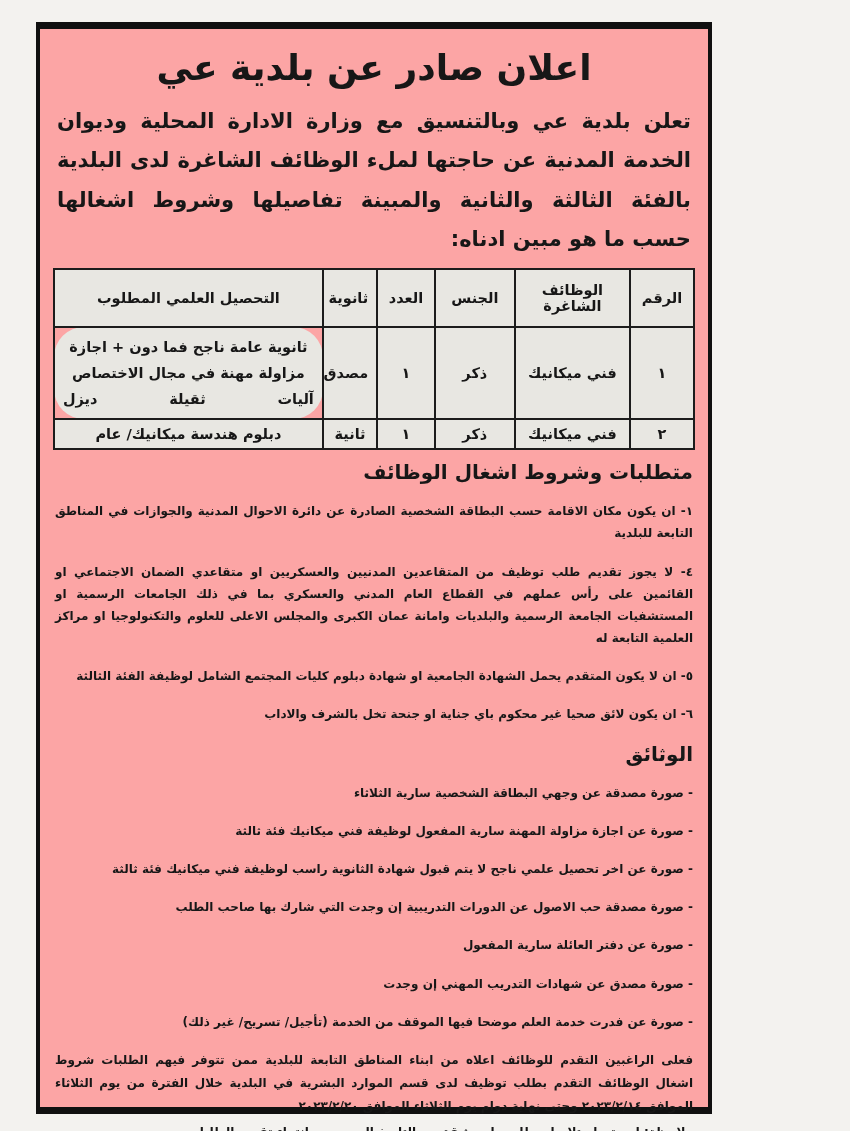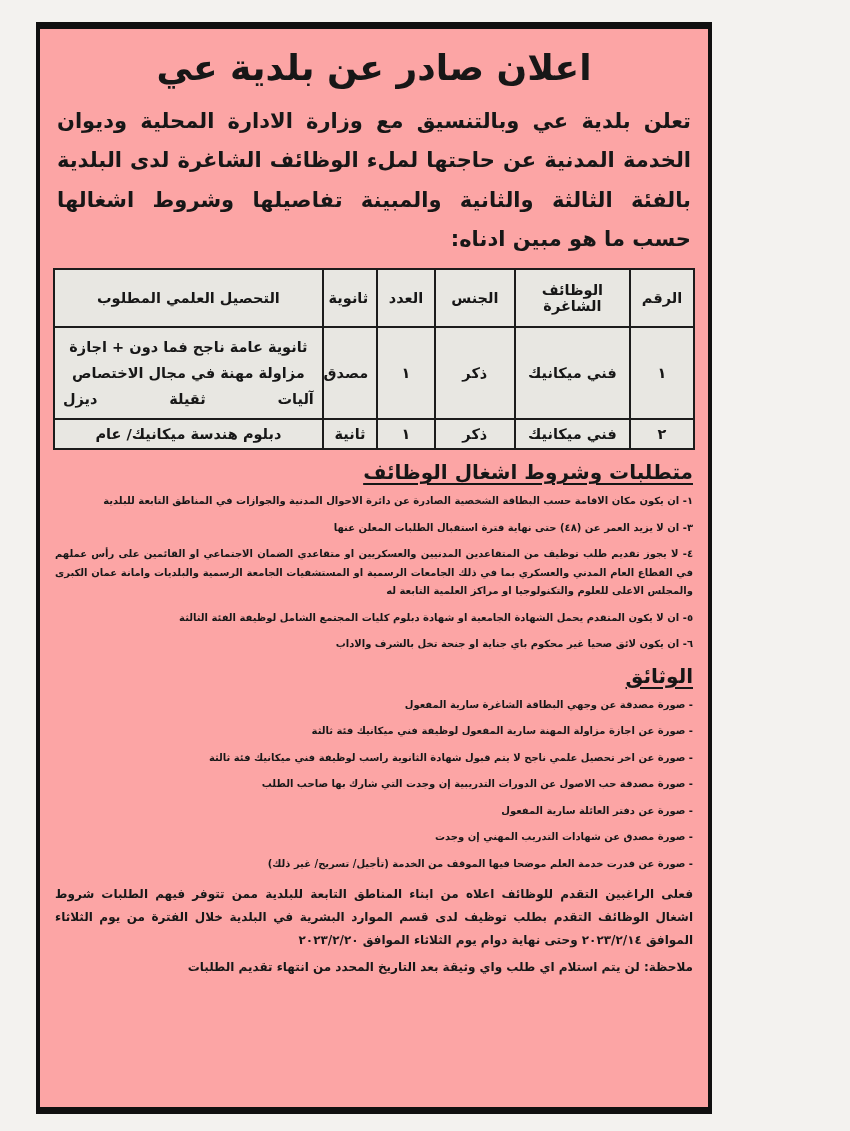--- a/index.html
+++ b/index.html
@@ -51,38 +51,38 @@
     text-align:center;
     vertical-align:middle;
     padding:6px 8px;
   }
   table.jobs th{height:44px;}
   td.edu-justify{
     text-align:justify;
     text-align-last:justify;
     line-height:1.8;
     padding:8px 12px;
+    border-radius:30px;
   }
   .col-num{width:10%;}
   .col-job{width:18%;}
   .col-gender{width:12.5%;}
   .col-count{width:9%;}
   .col-cat{width:8.5%;}
   .col-edu{width:42%;}
   .section-heading{
     font-size:20px;
     font-weight:bold;
     margin:10px 2px 6px 2px;
-    text-decoration:underline;
     text-decoration-thickness:2px;
     text-underline-offset:4px;
   }
   .list p{
-    margin:8px 2px;
-    font-size:10px;
+    margin:16px 2px;
+    font-size:12px;
     font-weight:bold;
     line-height:1.85;
     text-align:justify;
   }
   .closing, .note{
     margin:10px 2px 0 2px;
     font-size:12px;
     font-weight:bold;
     line-height:1.9;
     text-align:justify;
@@ -133,29 +133,28 @@
         <td>١</td>
         <td>ثانية</td>
         <td>دبلوم هندسة ميكانيك/ عام</td>
       </tr>
     </tbody>
   </table>
 
   <div class="section-heading">متطلبات وشروط اشغال الوظائف</div>
   <div class="list">
     <p>١- ان يكون مكان الاقامة حسب البطاقة الشخصية الصادرة عن دائرة الاحوال المدنية والجوازات في المناطق التابعة للبلدية</p>
-    <p>٣- ان لا يزيد العمر عن (٤٨) حتى نهاية فترة استقبال الطلبات المعلن عنها</p>
     <p>٤- لا يجوز تقديم طلب توظيف من المتقاعدين المدنيين والعسكريين او متقاعدي الضمان الاجتماعي او القائمين على رأس عملهم في القطاع العام المدني والعسكري بما في ذلك الجامعات الرسمية او المستشفيات الجامعة الرسمية والبلديات وامانة عمان الكبرى والمجلس الاعلى للعلوم والتكنولوجيا او مراكز العلمية التابعة له</p>
     <p>٥- ان لا يكون المتقدم يحمل الشهادة الجامعية او شهادة دبلوم كليات المجتمع الشامل لوظيفة الفئة الثالثة</p>
     <p>٦- ان يكون لائق صحيا غير محكوم باي جناية او جنحة تخل بالشرف والاداب</p>
   </div>
 
   <div class="section-heading">الوثائق</div>
   <div class="list">
-    <p>- صورة مصدقة عن وجهي البطاقة الشاغرة سارية المفعول</p>
+    <p>- صورة مصدقة عن وجهي البطاقة الشخصية سارية الثلاثاء</p>
     <p>- صورة عن اجازة مزاولة المهنة سارية المفعول لوظيفة فني ميكانيك فئة ثالثة</p>
     <p>- صورة عن اخر تحصيل علمي ناجح لا يتم قبول شهادة الثانوية راسب لوظيفة فني ميكانيك فئة ثالثة</p>
     <p>- صورة مصدقة حب الاصول عن الدورات التدريبية إن وجدت التي شارك بها صاحب الطلب</p>
     <p>- صورة عن دفتر العائلة سارية المفعول</p>
     <p>- صورة مصدق عن شهادات التدريب المهني إن وجدت</p>
     <p>- صورة عن فدرت خدمة العلم موضحا فيها الموقف من الخدمة (تأجيل/ تسريح/ غير ذلك)</p>
   </div>
 
   <div class="closing">فعلى الراغبين التقدم للوظائف اعلاه من ابناء المناطق التابعة للبلدية ممن تتوفر فيهم الطلبات شروط اشغال الوظائف التقدم بطلب توظيف لدى قسم الموارد البشرية في البلدية خلال الفترة من يوم الثلاثاء الموافق ٢٠٢٣/٢/١٤ وحتى نهاية دوام يوم الثلاثاء الموافق ٢٠٢٣/٢/٢٠</div>
   <div class="note">ملاحظة: لن يتم استلام اي طلب واي وثيقة بعد التاريخ المحدد من انتهاء تقديم الطلبات</div>

